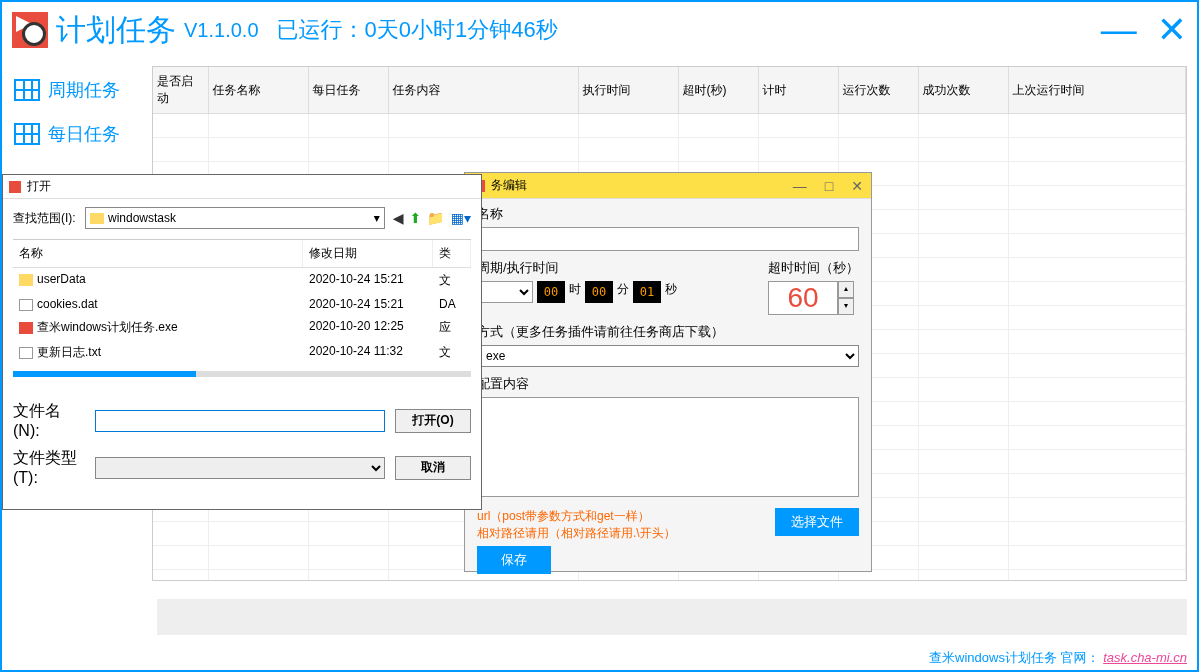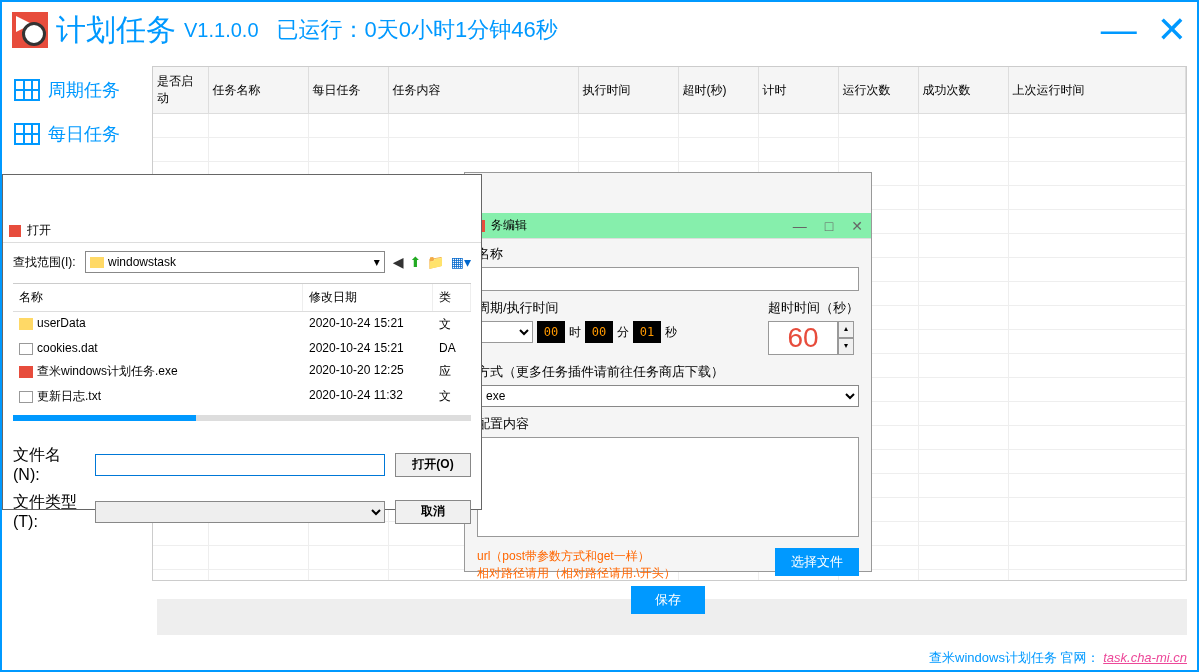--- a/index.html
+++ b/index.html
@@ -23,44 +23,44 @@
 .content { flex: 1; padding: 8px 10px 0 0; }
 .table-container { border: 1px solid #ccc; height: 515px; overflow: auto; background: #fff; }
 .table { width: 100%; border-collapse: collapse; }
 .table th { background: #f5f5f5; border-right: 1px solid #ddd; border-bottom: 1px solid #ddd; padding: 6px 4px; font-size: 12px; font-weight: normal; text-align: left; }
 .table td { border-right: 1px solid #eee; border-bottom: 1px solid #eee; height: 24px; font-size: 12px; }
 .footer { position: absolute; bottom: 3px; right: 10px; font-size: 13px; color: #0099ff; }
 .footer-link { color: #ec4899; text-decoration: underline; cursor: pointer; font-style: italic; }
 
 
 .dialog-edit { position: absolute; left: 462px; top: 170px; width: 408px; height: 400px; background: #f5f5f5; border: 1px solid #999; }
-.dialog-titlebar { height: 26px; display: flex; align-items: center; padding: 0 8px; font-size: 12px; background: #86efac; border-bottom: 1px solid #ddd; margin-top: 40px; }
+.dialog-titlebar { height: 26px; display: flex; align-items: center; padding: 0 8px; font-size: 12px; background: #fde047; border-bottom: 1px solid #ddd; }
 .dlg-title-icon { width: 12px; height: 12px; background: #e74c3c; margin-right: 6px; }
 .dlg-controls { margin-left: auto; display: flex; gap: 18px; }
 .dlg-ctrl { color: #666; cursor: pointer; font-size: 14px; }
 .dlg-body { padding: 6px 12px; font-size: 12px; }
 .dlg-row { margin-bottom: 8px; }
 .dlg-label { font-size: 13px; margin-bottom: 4px; display: block; }
 .dlg-input { width: 100%; height: 24px; border: 1px solid #999; padding: 2px 4px; font-size: 12px; }
 .dlg-flex { display: flex; gap: 30px; }
-.time-row { display: flex; align-items: center; gap: 4px; }
+.time-row { display: flex; align-items: flex-start; gap: 4px; }
 .time-sel { width: 56px; height: 22px; border: 1px solid #999; background: #fff; }
 .time-box { width: 28px; height: 22px; background: #000; color: #ff9900; text-align: center; line-height: 22px; font-size: 12px; font-family: monospace; }
 .timeout-box { width: 70px; height: 34px; border: 1px solid #999; color: #e74c3c; font-size: 28px; text-align: center; line-height: 32px; background: #fff; }
 .spinner { display: flex; flex-direction: column; }
 .spin-btn { width: 16px; height: 17px; border: 1px solid #999; background: #f0f0f0; font-size: 8px; text-align: center; line-height: 14px; cursor: pointer; }
 .dlg-select { width: 100%; height: 22px; border: 1px solid #888; font-size: 12px; padding: 0 4px; background: #fff; }
 .dlg-textarea { width: 100%; height: 100px; border: 1px solid #999; padding: 4px; font-size: 12px; resize: none; }
 .hint-text { color: #ff6600; font-size: 12px; line-height: 1.4; font-family: monospace; }
 .btn-blue { background: #0099ff; color: #fff; border: none; padding: 5px 16px; font-size: 13px; cursor: pointer; }
-.btn-row { display: flex; justify-content: center; margin-top: 4px; }
+.btn-row { display: flex; justify-content: flex-start; margin-top: 4px; }
 
 
 .dialog-open { position: absolute; left: 0; top: 172px; width: 480px; height: 336px; background: #fff; border: 1px solid #666; }
-.open-titlebar { height: 24px; display: flex; align-items: center; padding: 0 6px; font-size: 12px; background: #fff; border-bottom: 1px solid #ddd; margin-top: 44px; }
+.open-titlebar { height: 24px; display: flex; align-items: center; padding: 0 6px; font-size: 12px; background: #fff; border-bottom: 1px solid #ddd; }
 .open-body { padding: 8px 10px; font-size: 12px; }
 .open-row { display: flex; align-items: center; gap: 8px; margin-bottom: 10px; }
 .open-lbl { width: 64px; font-size: 12px; }
 .open-combo { flex: 1; height: 22px; border: 1px solid #888; padding: 0 4px; display: flex; align-items: center; }
 .folder-mini { width: 14px; height: 11px; background: #ffd966; margin-right: 4px; }
 .open-tools { display: flex; gap: 6px; font-size: 14px; }
 .file-list { border-top: 1px solid #ccc; }
 .file-hdr { display: flex; border-bottom: 1px solid #ddd; background: #fff; }
 .file-hdr > div { padding: 5px 6px; font-size: 12px; border-right: 1px solid #eee; }
 .fh-name { width: 290px; } .fh-date { width: 130px; } .fh-type { flex: 1; }

